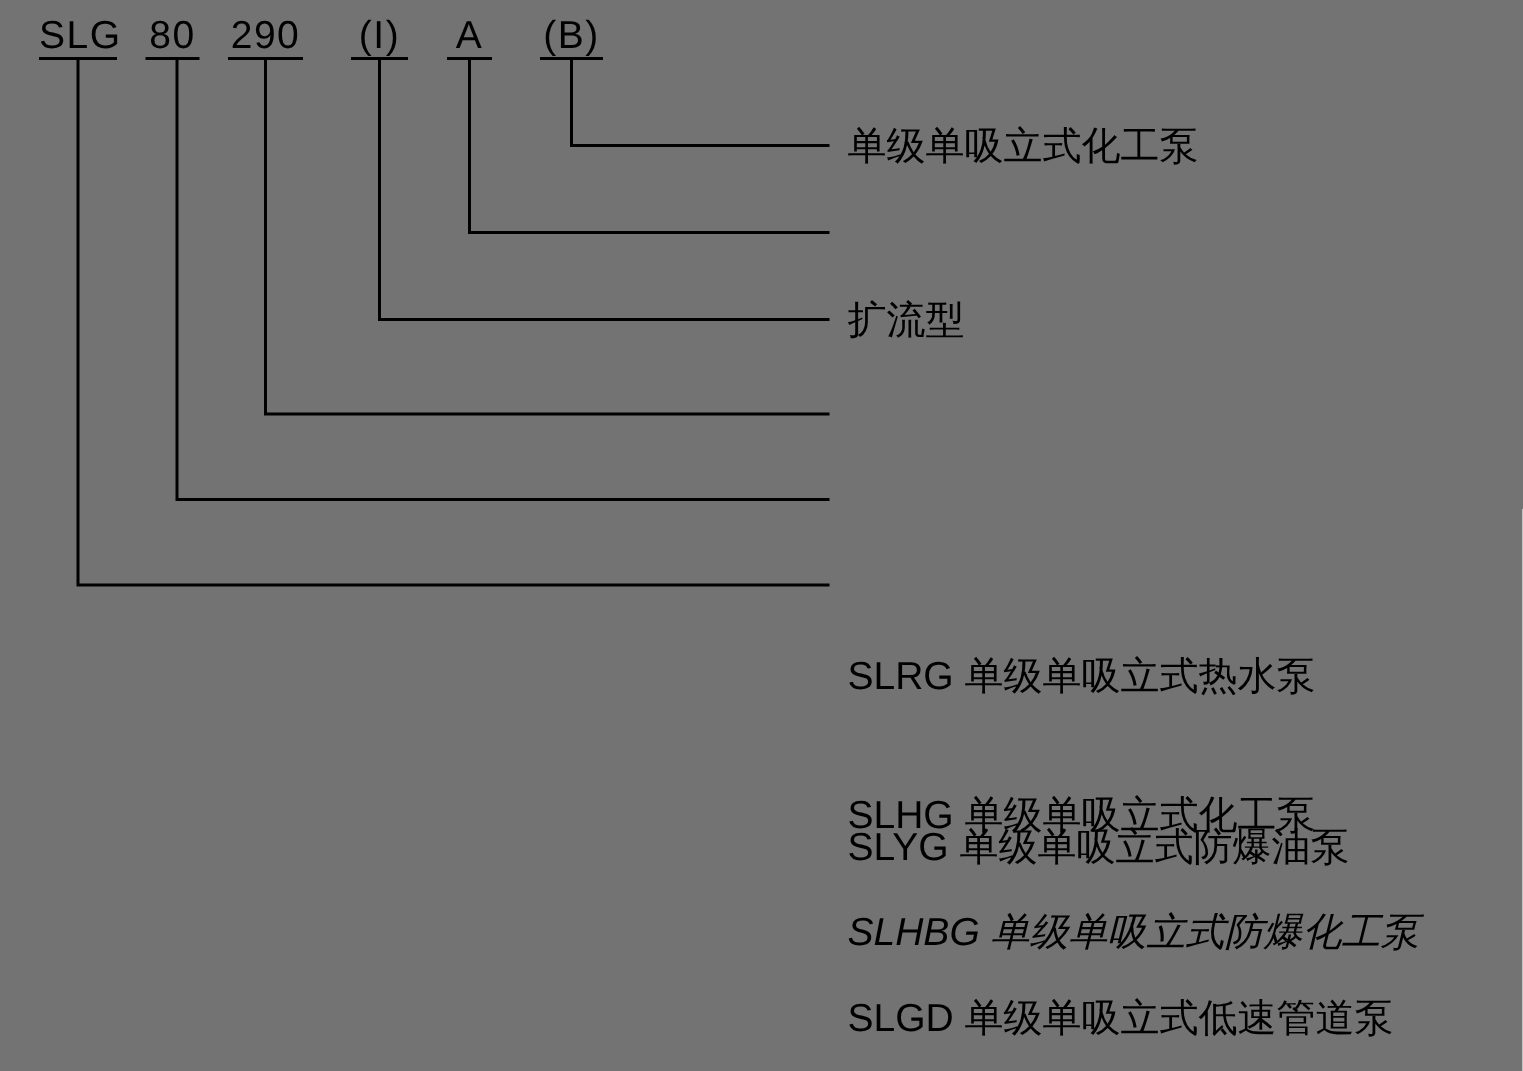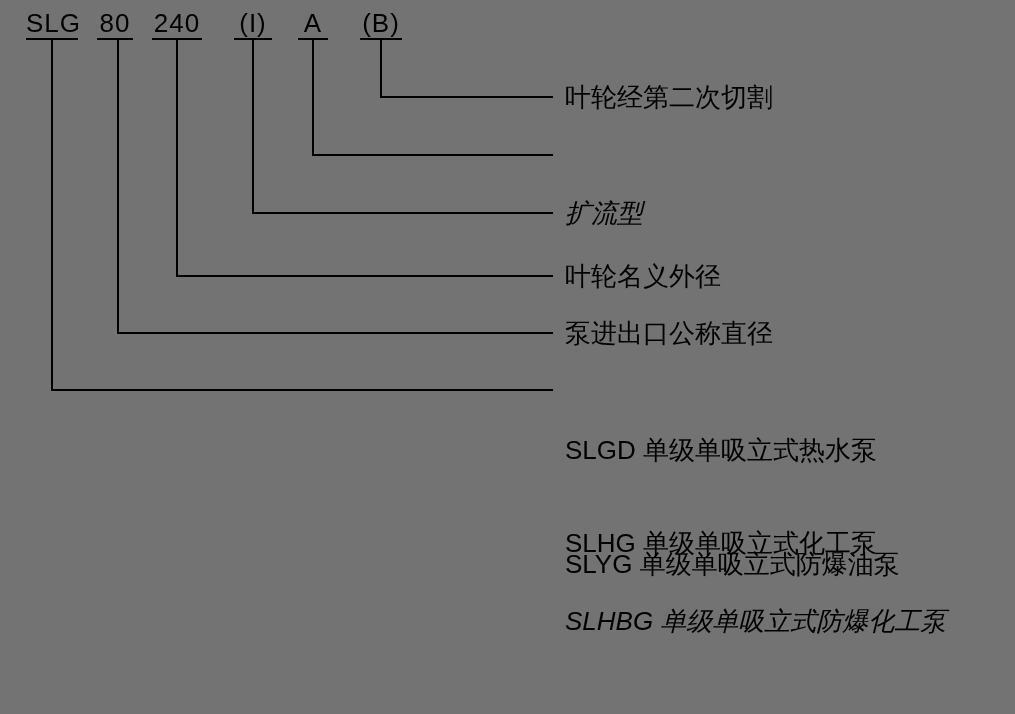--- a/index.html
+++ b/index.html
@@ -63,29 +63,28 @@
     <polyline points="313,40 313,155 553,155"></polyline>
     <polyline points="253,40 253,213 553,213"></polyline>
     <polyline points="177,40 177,276 553,276"></polyline>
     <polyline points="118,40 118,333 553,333"></polyline>
     <polyline points="52,40 52,390 553,390"></polyline>
   </svg>
 
   <div>
     <span class="seg" style="left:26px;  width:52px;">SLG</span>
     <span class="seg" style="left:97px; width:36px;">80</span>
-    <span class="seg" style="left:152px; width:50px;">240</span>
+    <span class="seg" style="left:152px; width:50px;">290</span>
     <span class="seg" style="left:234px; width:38px;">(I)</span>
     <span class="seg" style="left:298px; width:30px;">A</span>
     <span class="seg" style="left:360px; width:42px;">(B)</span>
   </div>
 
-  <div class="callout-label" style="top:97px;">叶轮经第二次切割</div>
-  <div class="callout-label" style="top:213px;font-style:italic;">扩流型</div>
-  <div class="callout-label" style="top:276px;">叶轮名义外径</div>
-  <div class="callout-label" style="top:333px;">泵进出口公称直径</div>
+  <div class="callout-label" style="top:97px;">单级单吸立式化工泵</div>
+  <div class="callout-label" style="top:213px;">扩流型</div>
 
-  <div class="variant-label" style="top:450px;">SLGD 单级单吸立式热水泵</div>
+  <div class="variant-label" style="top:450px;">SLRG 单级单吸立式热水泵</div>
   <div class="variant-label" style="top:507px;margin-top:36px;">SLHG 单级单吸立式化工泵</div>
   <div class="variant-label" style="top:564px;">SLYG 单级单吸立式防爆油泵</div>
   <div class="variant-label" style="top:621px;font-style:italic;">SLHBG 单级单吸立式防爆化工泵</div>
+  <div class="variant-label" style="top:678px;">SLGD 单级单吸立式低速管道泵</div>
 
 </div>
 
 </body></html>

